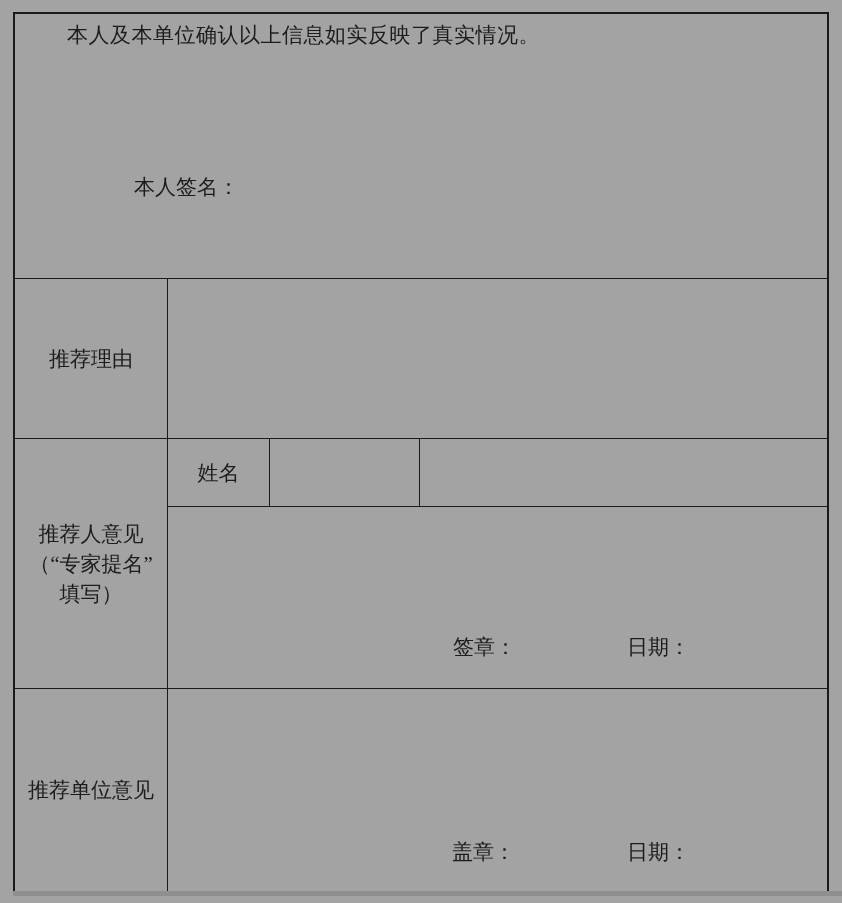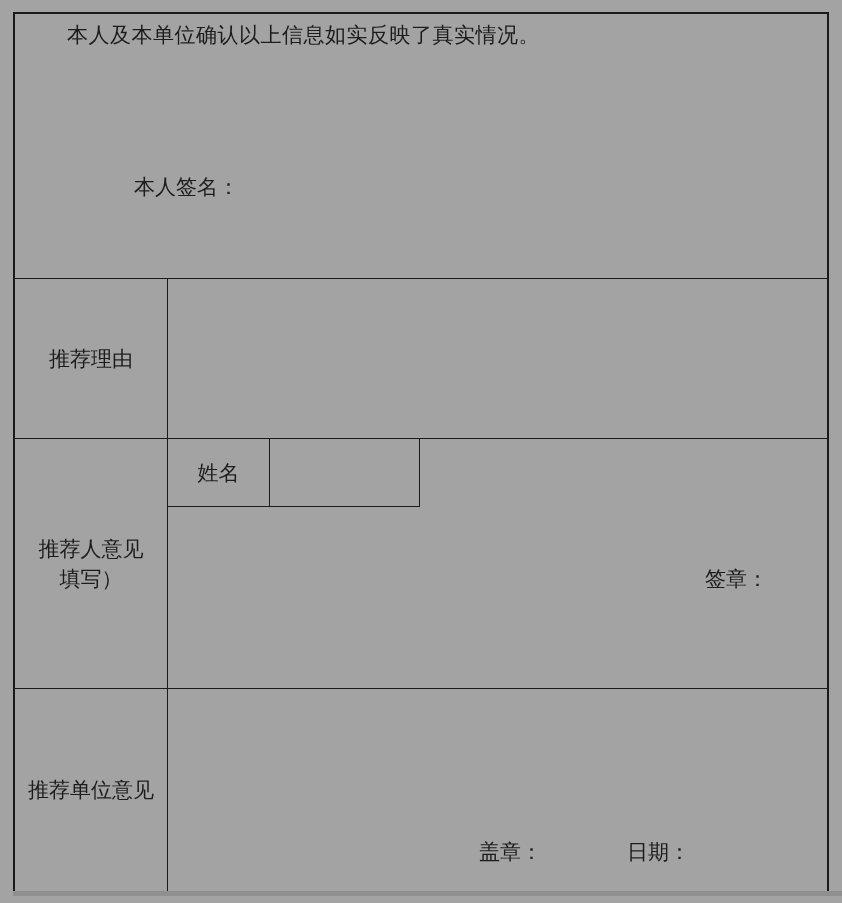--- a/index.html
+++ b/index.html
@@ -69,21 +69,21 @@
     justify-content: center;
     text-align: right;
     flex-shrink: 0;
   }
   .label-cell .lbl-line { display: block; line-height: 30px; white-space: nowrap; }
   .row-content { flex: 1; position: relative; }
   .sec-reason      { height: 160px; }
   .sec-recommender { height: 250px; }
   .sec-unit        { flex: 1; }
   
-  .rec-right { flex: 1; display: flex; flex-direction: row; }
+  .rec-right { flex: 1; display: flex; flex-direction: column; }
   .name-row {
     height: 68px;
     box-sizing: border-box;
     border-bottom: 1px solid #1a1a1a;
     display: flex;
   }
   .name-row .cell {
     box-sizing: border-box;
     border-right: 1px solid #1a1a1a;
     display: flex;
@@ -97,21 +97,21 @@
   .cell.c-post-value  { flex: 1; border-right: none; }
   .comment-area { flex: 1; position: relative; }
   
   .stamp-row { position: absolute; left: 0; right: 0; height: 24px; }
   .stamp-row .s1 { position: absolute; white-space: nowrap; }
   .stamp-row .s2 { position: absolute; white-space: nowrap; }
   .rec-stamp-row  { top: 125px; }
   .rec-stamp-row .s1 { left: 285px; }
   .rec-stamp-row .s2 { left: 459px; }
   .unit-stamp-row { top: 148px; }
-  .unit-stamp-row .s1 { left: 311px; }
+  .unit-stamp-row .s1 { left: 284px; }
   .unit-stamp-row .s2 { left: 459px; }
   
   .bottom-edge {
     position: absolute;
     left: 13px;
     top: 891px;
     width: 829px;
     height: 5px;
     background: #8f8f8f;
   }
@@ -132,20 +132,21 @@
     <div class="labeled-row sec-reason">
       <div class="label-cell">
         <span class="lbl-line">推荐理由</span>
       </div>
       <div class="row-content"></div>
     </div>
 
     <div class="labeled-row sec-recommender">
       <div class="label-cell">
         <span class="lbl-line">推荐人意见</span>
+        <span class="lbl-line">（“专家提名”</span>
         <span class="lbl-line">填写）</span>
       </div>
       <div class="rec-right">
         <div class="name-row">
           <div class="cell c-name-label">
             <span>姓名</span>
           </div>
           <div class="cell c-name-value"></div>
           <div class="cell c-post-value"></div>
         </div>

